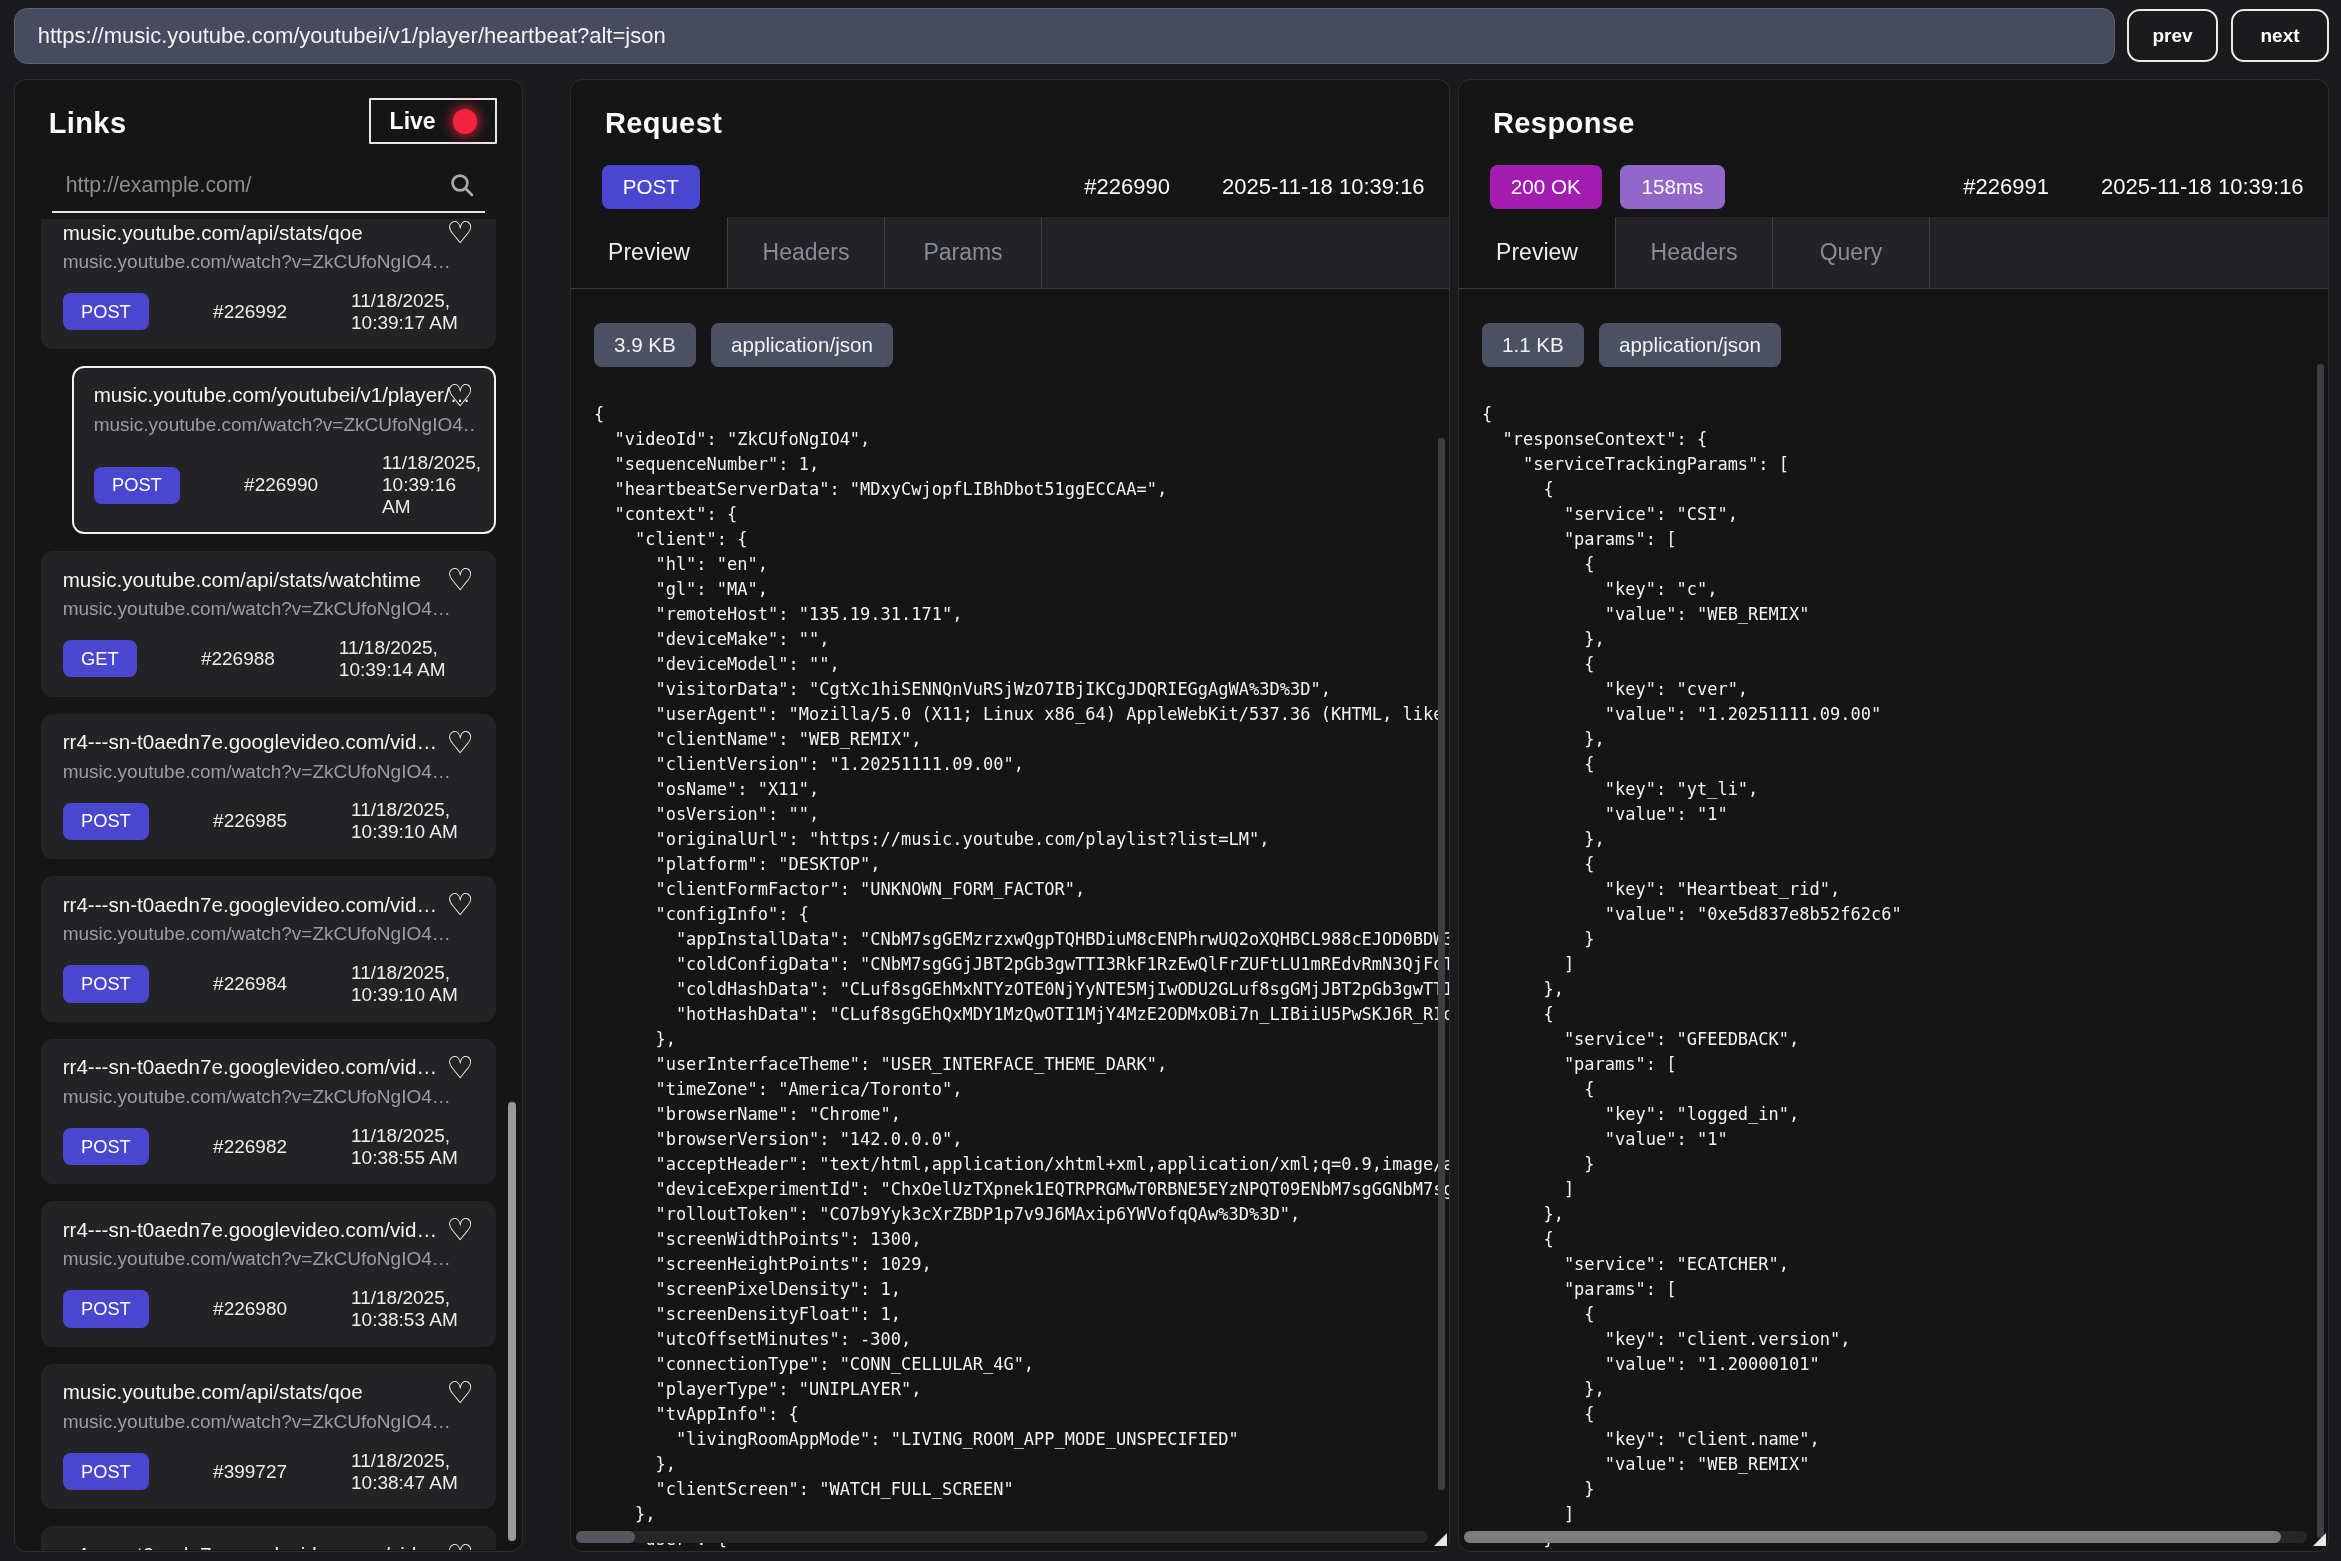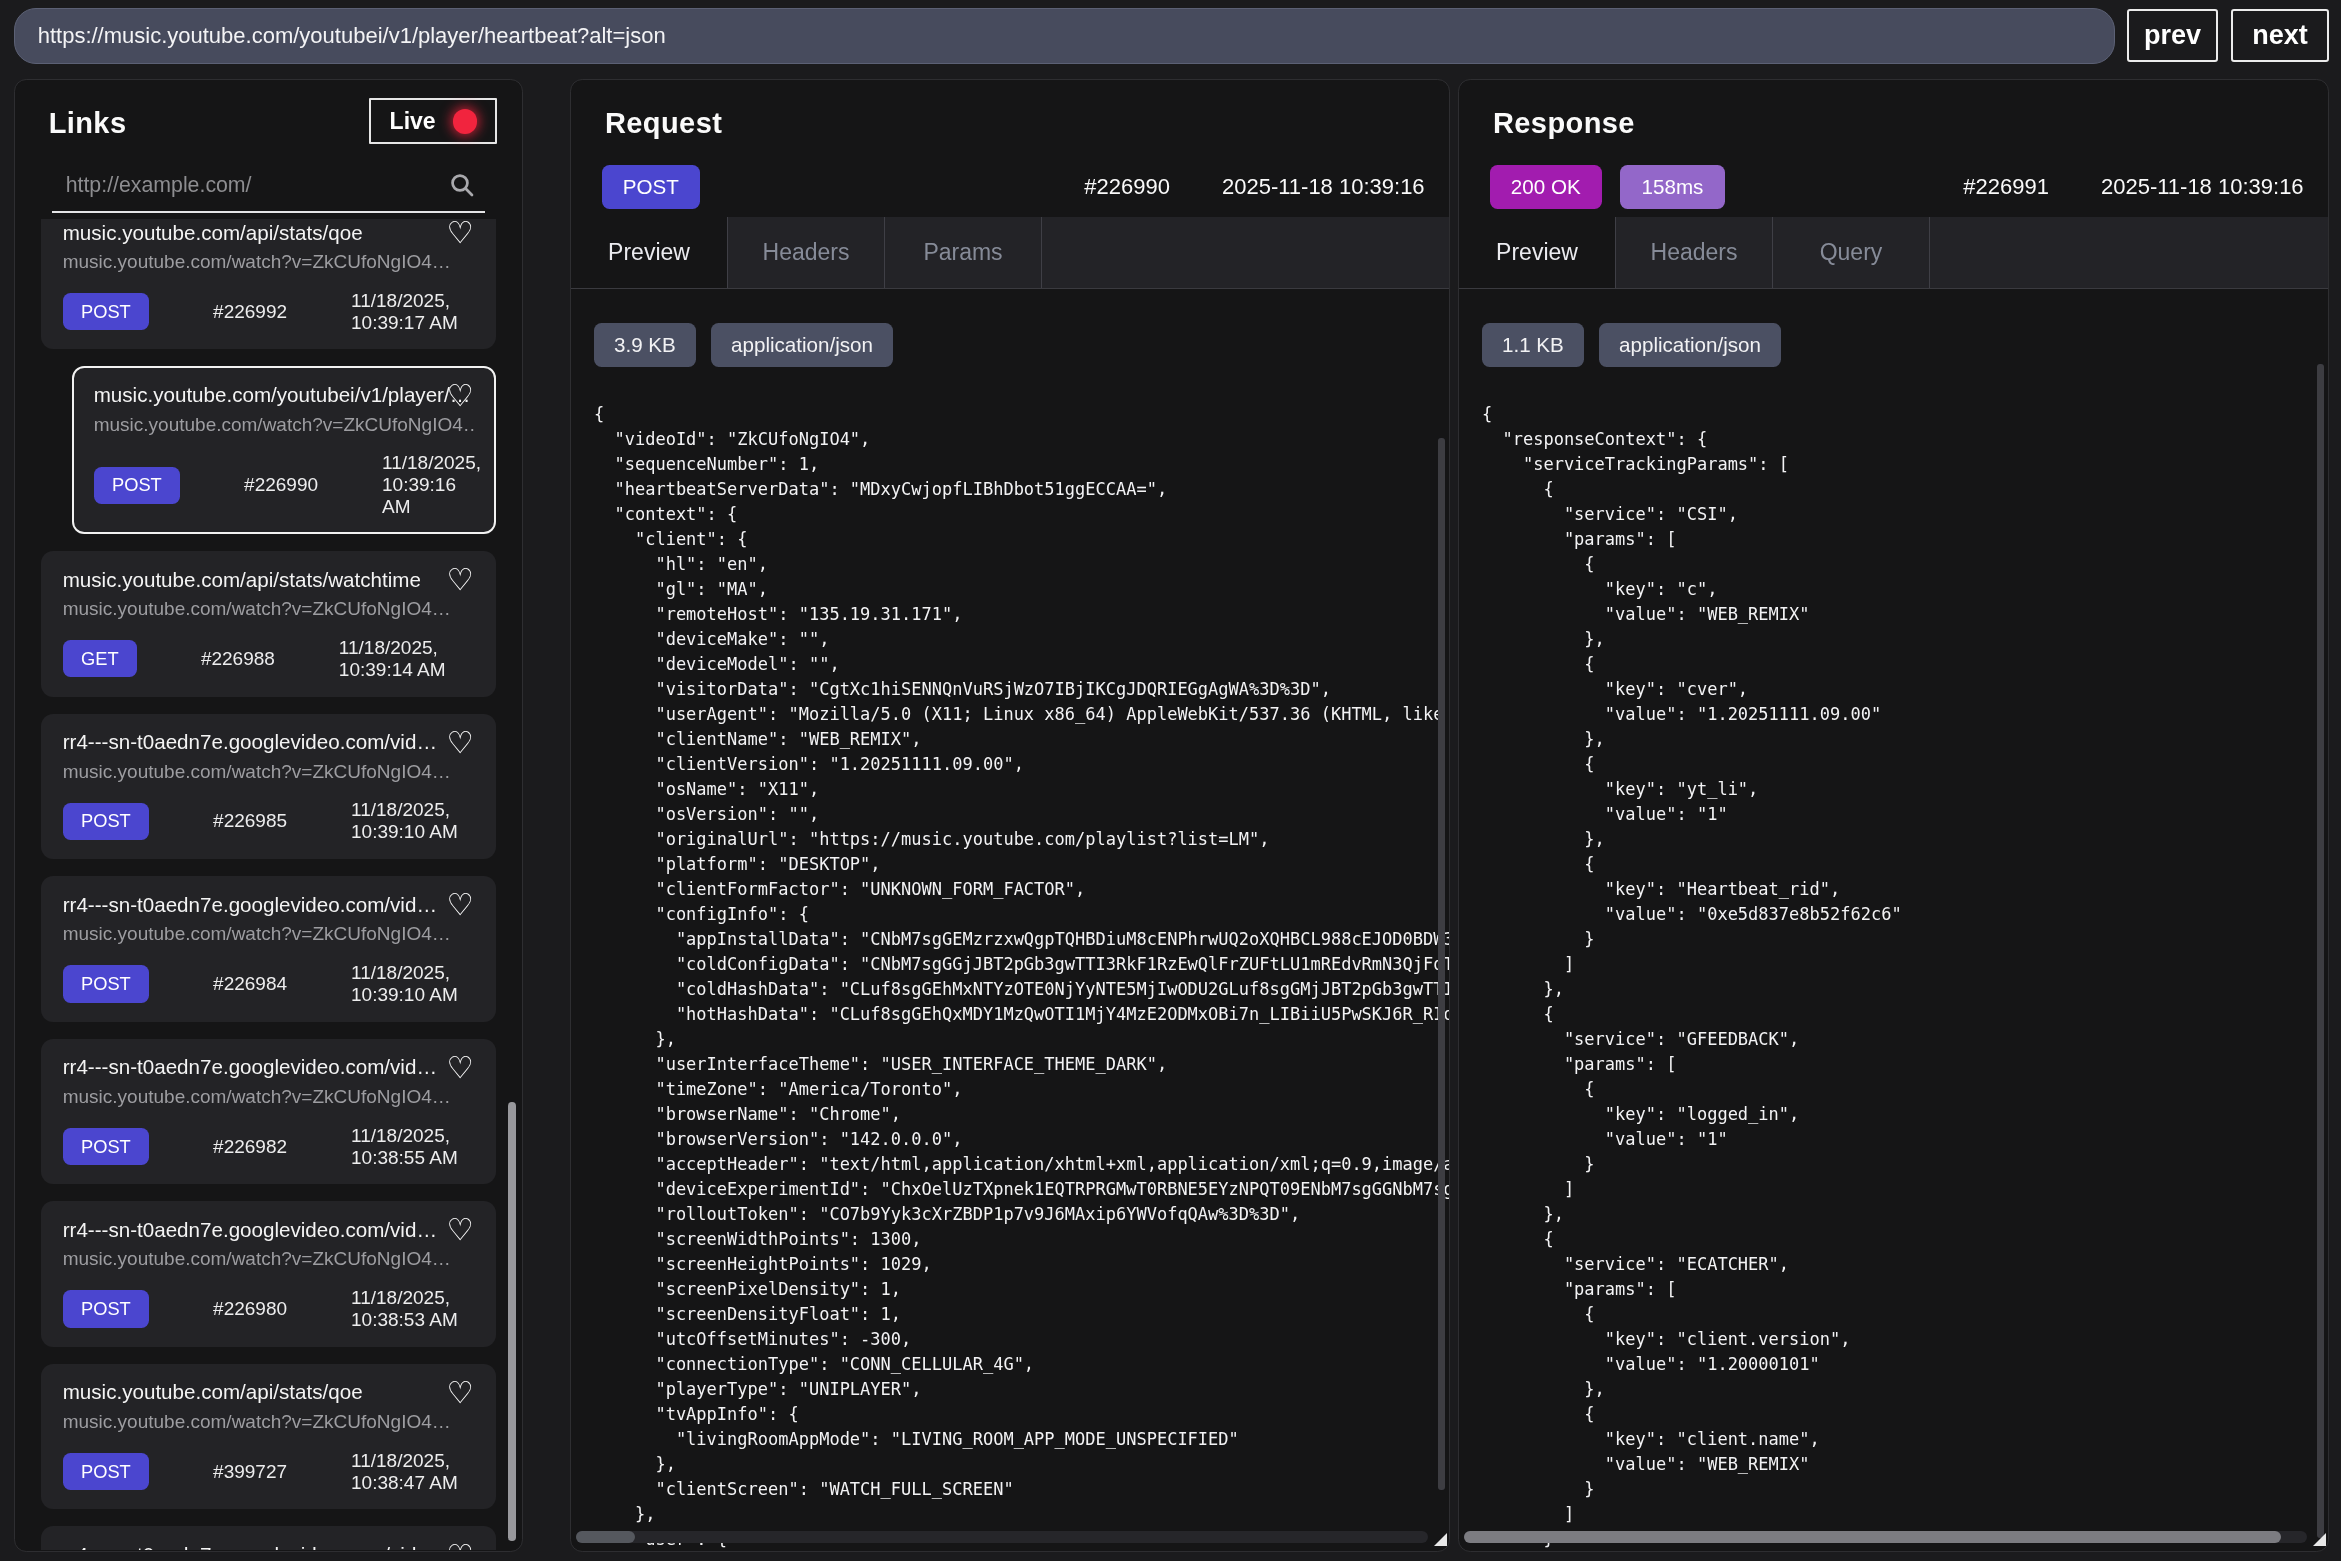--- a/index.html
+++ b/index.html
@@ -12,34 +12,34 @@
     overflow: hidden;
     position: relative;
   }
 
   
   .url-input {
     position: absolute; left: 13.7px; top: 7.6px;
     width: 2101px; height: 56px;
     background: #474b5d;
     border: 1.5px solid #5c6175;
-    border-radius: 22px;
+    border-radius: 13px;
     color: #f3f3f5;
     font-size: 22px;
     padding: 0 23px;
     outline: none;
     font-family: "Liberation Sans", sans-serif;
   }
   .nav-btn {
     position: absolute; top: 9.1px; height: 53px;
     background: transparent;
     border: 2.3px solid #ececec;
-    border-radius: 3px;
+    border-radius: 13px;
     color: #ffffff;
-    font-size: 27px; font-weight: bold;
+    font-size: 19px; font-weight: bold;
     font-family: "Liberation Sans", sans-serif;
     display: flex; align-items: center; justify-content: center;
     cursor: pointer;
   }
   #prev-btn { left: 2127px; width: 91px; }
   #next-btn { left: 2231px; width: 98px; }
 
   
   .panel {
     position: absolute; top: 79px; height: 1473px;

